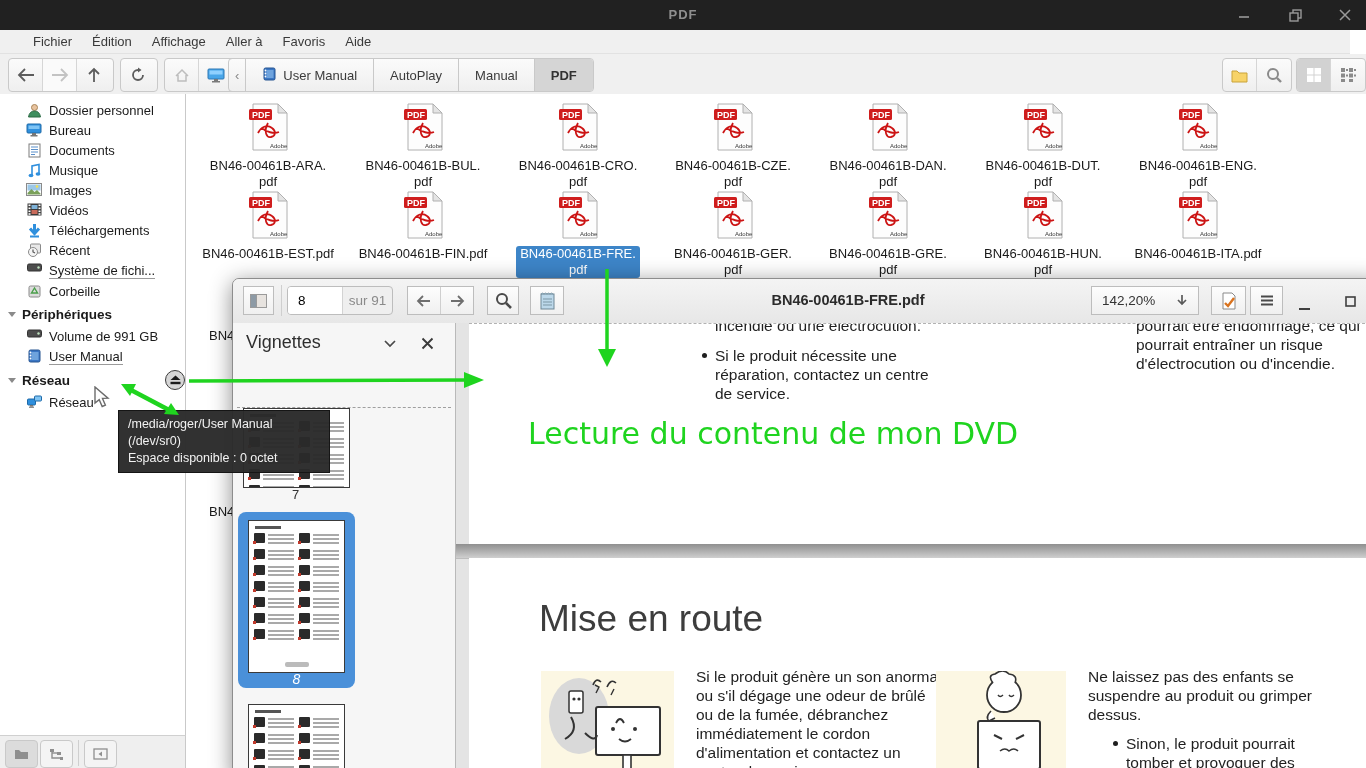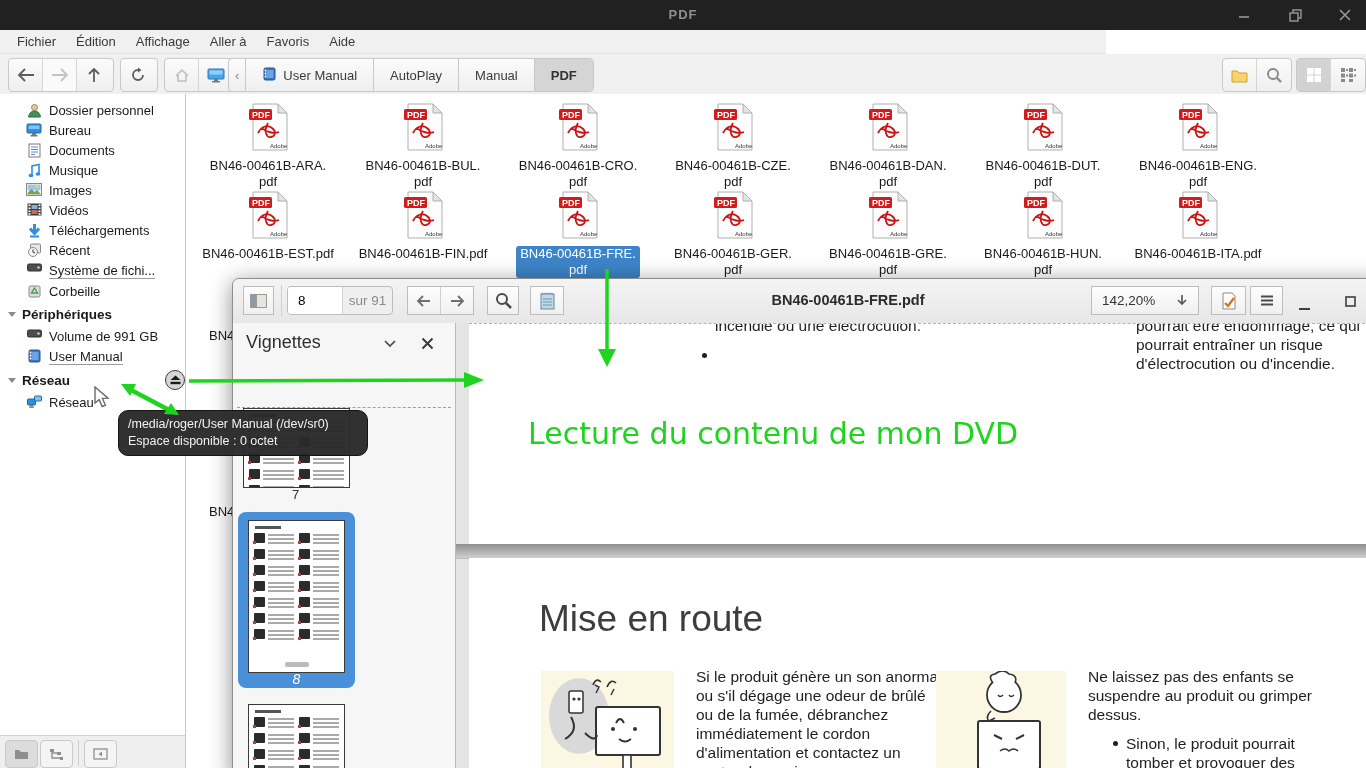--- a/index.html
+++ b/index.html
@@ -6,22 +6,22 @@
   body{width:1366px;height:768px;overflow:hidden;position:relative;
        font-family:"Liberation Sans",sans-serif;background:#ffffff;
        -webkit-font-smoothing:antialiased;}
   .abs{position:absolute;}
 
   
   #titlebar{left:0;top:0;width:1366px;height:30px;background:#212121;color:#9e9e9e;}
   #titlebar .title{position:absolute;left:0;right:0;top:7px;text-align:center;
      font-weight:bold;font-size:13px;letter-spacing:1px;color:#8f8f8f;}
   .winbtn{position:absolute;top:6px;width:30px;height:18px;display:flex;align-items:center;justify-content:center;cursor:default;}
-  #menubar{left:0;top:30px;width:1106px;height:24px;background:#f0f0f0;border-bottom:1px solid #e2e2e2;
-     display:flex;align-items:center;padding-left:8px;box-sizing:border-box;gap:2px;}
+  #menubar{left:0;top:30px;width:1350px;height:24px;background:#f0f0f0;border-bottom:1px solid #e2e2e2;
+     display:flex;align-items:center;padding-left:24px;box-sizing:border-box;gap:2px;}
   .menu-item{font-size:13px;color:#3a3a3a;padding:2px 9px;}
   #toolbar{left:0;top:54px;width:1366px;height:40px;background:#f0f0f0;border-bottom:1px solid #d5d5d5;}
   .tb-group{position:absolute;top:4px;height:32px;display:flex;border:1px solid #c9c9c9;border-radius:4px;
      background:linear-gradient(#fbfbfb,#efefef);overflow:hidden;}
   .tb-btn{width:34px;height:32px;display:flex;align-items:center;justify-content:center;border-right:1px solid #d6d6d6;box-sizing:border-box;}
   .tb-btn:last-child{border-right:none;}
   .tb-btn.single{border-right:none;}
   .crumb{height:32px;display:flex;align-items:center;padding:0 16px;border-right:1px solid #c9c9c9;
      font-size:13px;color:#3a3a3a;gap:7px;white-space:nowrap;}
   .crumb:last-child{border-right:none;}
@@ -89,22 +89,22 @@
   #page8{top:235px;height:265px;}
   .pdf-text{font-size:15.5px;line-height:19px;color:#1f1f1f;position:absolute;}
   .bullet-dot{position:absolute;width:5px;height:5px;border-radius:50%;background:#1f1f1f;}
   #p7-footer{position:absolute;border-radius:16px;background:linear-gradient(#d2d2d2,#bdbdbd);
      border:1px solid #ababab;display:flex;align-items:center;justify-content:center;
      font-size:15px;font-weight:bold;color:#222;}
   #p8-heading{position:absolute;font-size:37px;font-weight:300;color:#3d3d3d;letter-spacing:0px;font-family:"Liberation Sans",sans-serif;}
   .illus{position:absolute;background:#fcf7e3;}
 
   
-  #tooltip{left:118px;top:410px;width:250px;z-index:50;background:rgba(42,42,42,.97);border:1px solid #151515;
-     border-radius:10px;color:#f2f2f2;font-size:12.5px;line-height:17px;padding:5px 9px;box-sizing:border-box;}
+  #tooltip{left:118px;top:410px;width:212px;z-index:50;background:rgba(42,42,42,.97);border:1px solid #151515;
+     border-radius:0;color:#f2f2f2;font-size:12.5px;line-height:17px;padding:5px 9px;box-sizing:border-box;}
   #green-overlay{left:0;top:0;width:1366px;height:768px;z-index:60;pointer-events:none;}
   #green-text{left:528px;top:416px;z-index:60;font-size:30px;color:#1fd41f;font-family:"DejaVu Sans",sans-serif;
      pointer-events:none;white-space:nowrap;}
   #cursor{left:94px;top:386px;z-index:80;pointer-events:none;}
   #eject-btn{left:165px;top:370px;width:20px;height:20px;border-radius:50%;background:#d6d6d6;
      border:1.5px solid #3c3c3c;box-sizing:border-box;display:flex;align-items:center;justify-content:center;}
   .dash-line{position:absolute;border-top:1px dashed #9f9f9f;}
 </style>
 </head>
 <body>
@@ -927,20 +927,21 @@
             </div>
           </div>
         </div>
       </div>
   </div>
 
   <div id="pdf-content">
     <div id="page7" class="pdf-page">
       <div class="bullet-dot" style="left:233px;top:29px"></div>
       <div class="pdf-text" style="left:246px;top:-8px;width:250px">incendie ou une électrocution.</div>
+      <div class="pdf-text" style="left:246px;top:22px;width:222px">Si le produit nécessite une réparation, contactez un centre de service.</div>
       <div class="pdf-text" style="left:667px;top:-8px;width:238px">pourrait être endommagé, ce qui pourrait entraîner un risque d'électrocution ou d'incendie.</div>
     </div>
     <div id="page-gap"></div>
     <div id="page8" class="pdf-page">
       <div id="p8-heading" style="left:70px;top:40px">Mise en route</div>
       <div class="illus" style="left:72px;top:113px;width:133px;height:152px">
         <svg width="133" height="152">
           <ellipse cx="38" cy="45" rx="30" ry="38" fill="#d9d9d9"></ellipse>
           <rect x="28" y="20" width="14" height="22" rx="2" fill="#fff" stroke="#333" stroke-width="1.5"></rect>
           <circle cx="33" cy="28" r="1.6" fill="#333"></circle>

